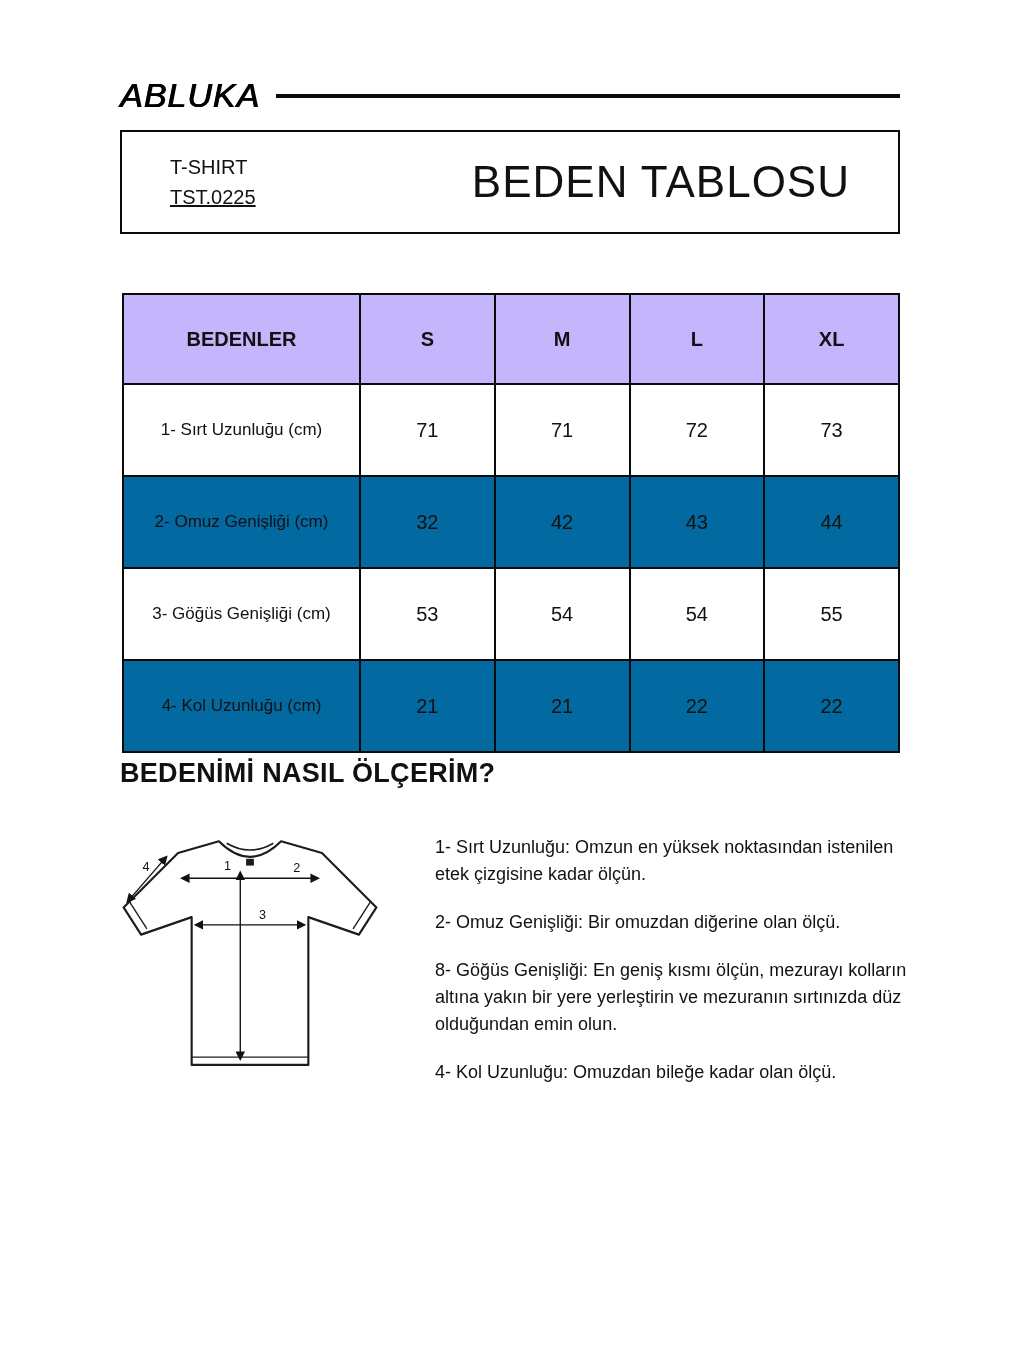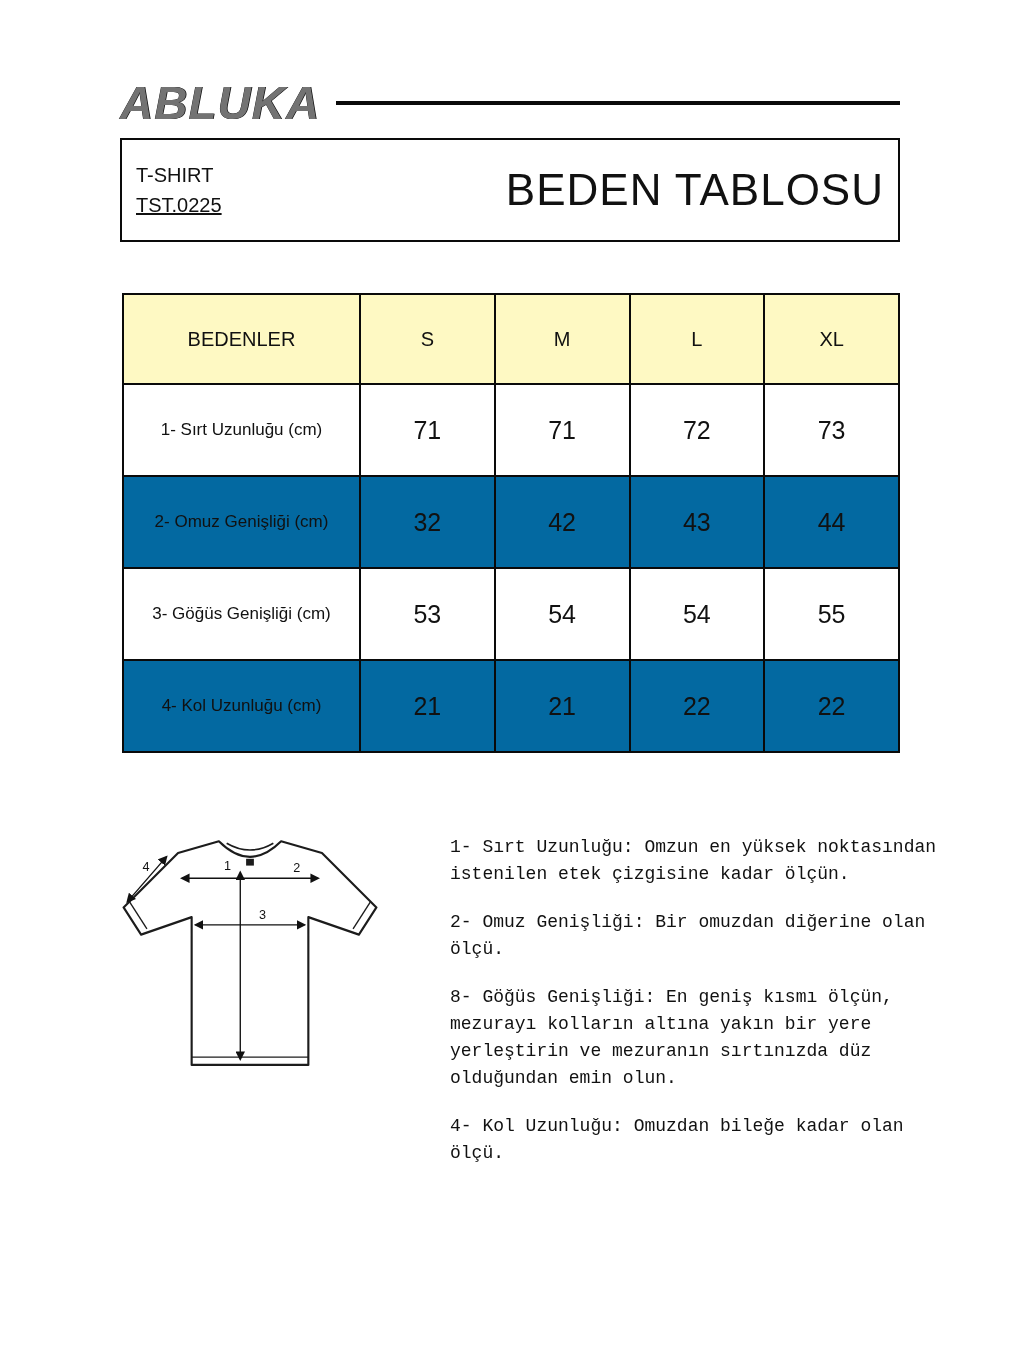--- a/index.html
+++ b/index.html
@@ -7,65 +7,64 @@
     width: 1020px; height: 1360px;
     background: #ffffff;
     font-family: "Liberation Sans", sans-serif;
     color: #111111;
   }
   .page { position: relative; width: 1020px; height: 1360px; background:#fff; overflow: hidden; }
 
   
   .logo-row { position: absolute; left: 120px; top: 76px; width: 780px; display: flex; align-items: center; }
   .logo-text {
-    font-style: italic; font-weight: 700; font-size: 46px; letter-spacing: 1px;
-    color: #737373; text-shadow: 0.7px 0 #0a0a0a, -0.3px 0 #0a0a0a;
+    font-style: italic; font-weight: 400; font-size: 34px; letter-spacing: 1px;
+    color: #000000; text-shadow: 0.7px 0 #0a0a0a, -0.3px 0 #0a0a0a;
     white-space: nowrap;
   }
   .logo-line { flex: 1; height: 4px; background: #0a0a0a; margin-left: 16px; }
 
   
   .title-box {
     position: absolute; left: 120px; top: 130px; width: 780px; height: 104px;
     border: 2px solid #0a0a0a; box-sizing: border-box;
     display: flex; align-items: center; justify-content: space-between;
-    padding: 0 14px;
-    margin-top: 8px;
+    padding: 0 48px;
   }
   .product-info { line-height: 1; }
   .product-type { font-size: 20px; margin-bottom: 10px; }
   .product-code { font-size: 20px; text-decoration: underline; }
   .box-title { font-size: 44px; font-weight: 400; letter-spacing: 1px; white-space: nowrap; }
 
   
   .size-table {
     position: absolute; left: 122px; top: 293px; width: 778px;
     border-collapse: collapse; table-layout: fixed;
   }
   .size-table th, .size-table td {
     border: 2px solid #0a0a0a; text-align: center; vertical-align: middle;
     background: #ffffff;
   }
-  .size-table tr.head th { height: 86px; font-size: 20px; font-weight: 400; background: #fef9c3; }
+  .size-table tr.head th { height: 86px; font-size: 20px; font-weight: 700; background: #c4b5fd; }
   .size-table td { height: 88px; }
   .size-table td.lbl { font-size: 17px; font-weight: 400; }
-  .size-table td.val { font-size: 25px; font-weight: 400; }
+  .size-table td.val { font-size: 20px; font-weight: 400; }
   .size-table tr.shaded td { background: #0369a1; }
   .size-table col.c0 { width: 237px; }
 
   
   .section-heading {
     position: absolute; left: 120px; top: 758px;
     font-size: 27px; font-weight: 800; letter-spacing: 0.3px;
   }
   .diagram { position: absolute; left: 100px; top: 816px; width: 300px; height: 282px; }
   .diagram svg { display: block; }
   .diagram text { font-family: "Liberation Sans", sans-serif; font-size: 13px; fill: #111; }
 
-  .instructions { position: absolute; left: 450px; top: 834px; width: 488px; font-family: Liberation Mono, monospace; }
+  .instructions { position: absolute; left: 435px; top: 834px; width: 488px; }
   .instructions p { margin: 0 0 21px 0; font-size: 18px; line-height: 27px; }
 </style>
 </head>
 <body>
 
 <div class="page">
 
   <div class="logo-row">
     <span class="logo-text">ABLUKA</span>
     <span class="logo-line"></span>
@@ -119,20 +118,21 @@
     <tr class="shaded">
       <td class="lbl">4- Kol Uzunluğu (cm)</td>
       <td class="val">21</td>
       <td class="val">21</td>
       <td class="val">22</td>
       <td class="val">22</td>
     </tr>
   </tbody>
     </table>
 
+  <div class="section-heading">BEDENİMİ NASIL ÖLÇERİM?</div>
 
   <div class="diagram">
     <svg viewBox="0 0 300 290" width="300" height="282">
       <defs>
         <marker id="ah" viewBox="0 0 10 10" refX="8" refY="5" markerWidth="7" markerHeight="7" orient="auto-start-reverse">
           <path d="M0,0 L10,5 L0,10 z" fill="#111"></path>
         </marker>
       </defs>
 
       <path d="M118,26 L76,38 L20,94 L38,122 L90,104 L90,256 L210,256 L210,104 L262,122 L280,94 L224,38 L182,26 Q150,58 118,26 Z" fill="none" stroke="#1c1c1c" stroke-width="2.2" stroke-linejoin="round"></path>

